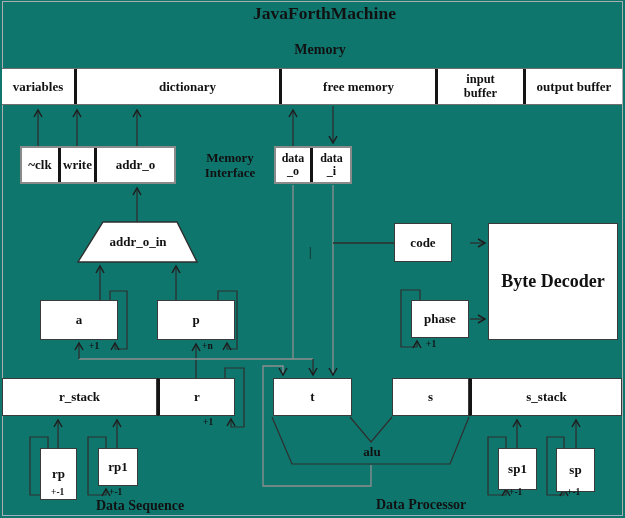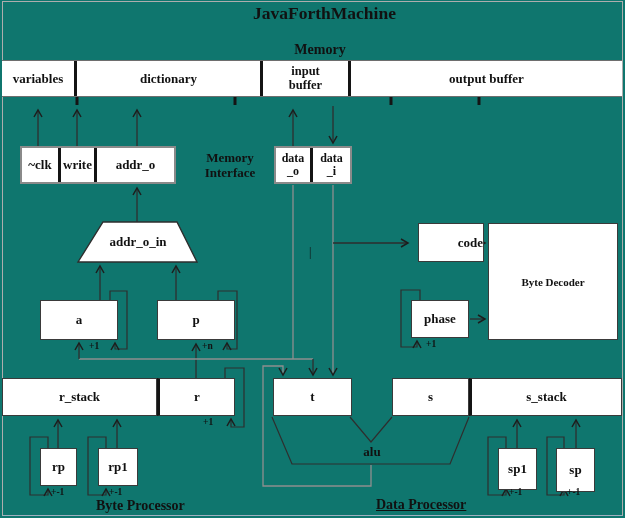--- a/index.html
+++ b/index.html
@@ -10,21 +10,21 @@
   .frame{position:absolute;left:2px;top:1px;width:619px;height:513px;
     border:1.4px solid #adadad;border-bottom-color:#9fb0c0;}
   #wires{position:absolute;left:0;top:0;width:625px;height:518px;}
   .lbl{position:absolute;font-weight:bold;white-space:nowrap;}
   .bx{
     position:absolute;box-sizing:border-box;background:#fff;
     border:1.4px solid #3a3a3a;display:flex;align-items:center;justify-content:center;
     font-weight:bold;font-size:13px;white-space:nowrap;
   }
   .band{
-    position:absolute;left:2px;top:60px;width:620px;height:37px;box-sizing:border-box;
+    position:absolute;left:2px;top:68px;width:620px;height:37px;box-sizing:border-box;
     border-top:1.4px solid #6e6e6e;border-bottom:1.4px solid #6e6e6e;
     display:flex;background:#fff;
   }
   .band .cell{
     box-sizing:border-box;display:flex;flex-direction:column;align-items:center;justify-content:center;
     font-weight:bold;font-size:13px;border-right:3px solid #141414;line-height:1.05;
   }
   .band .cell:last-child{border-right:none;}
   .ifc{position:absolute;box-sizing:border-box;border:2px solid #8a8a8a;background:#fff;display:flex;}
   .ifc .cell{
@@ -113,22 +113,25 @@
     </g>
   </svg>
 
   <div class="lbl" style="left:253px;top:3px;font-size:17.5px;">JavaForthMachine</div>
   <div class="lbl" style="left:280px;top:42px;width:80px;text-align:center;font-size:14px;">Memory</div>
 
   <div class="band">
     <div class="cell" style="width:75px;">
         <span>variables</span>
       </div>
-    <div class="cell" style="width:186px;">
+    <div class="cell" style="width:186px;margin-left:19px;">
         <span>dictionary</span>
+      </div>
+    <div class="cell" style="width:156px;">
+        <span>free memory</span>
       </div>
     <div class="cell" style="width:88px;font-size:12.5px;">
       <span>input</span>
       <span>buffer</span>
     </div>
     <div class="cell" style="flex:1;">
         <span>output buffer</span>
       </div>
   </div>
 
@@ -162,27 +165,27 @@
 
   <div class="lbl" style="left:88px;top:234px;width:100px;text-align:center;font-size:13px;">addr_o_in</div>
 
   <div class="bx" style="left:40px;top:300px;width:78px;height:40px;">
       <span>a</span>
     </div>
   <div class="bx" style="left:157px;top:300px;width:78px;height:40px;">
       <span>p</span>
     </div>
 
-  <div class="bx" style="left:418px;top:223px;width:66px;height:39px;justify-content:flex-end;">
+  <div class="bx" style="left:394px;top:223px;width:58px;height:39px;">
       <span>code</span>
     </div>
   <div class="bx" style="left:411px;top:300px;width:58px;height:38px;">
       <span>phase</span>
     </div>
-  <div class="bx" style="left:488px;top:223px;width:130px;height:117px;font-size:11px;">
+  <div class="bx" style="left:488px;top:223px;width:130px;height:117px;font-size:18px;">
       <span>Byte Decoder</span>
     </div>
 
   <div class="bx" style="left:2px;top:378px;width:155px;height:38px;">
       <span>r_stack</span>
     </div>
   <div class="bx thickL" style="left:157px;top:378px;width:78px;height:38px;">
       <span>r</span>
     </div>
   <div class="bx" style="left:273px;top:378px;width:79px;height:38px;">
@@ -190,21 +193,21 @@
     </div>
   <div class="bx" style="left:392px;top:378px;width:77px;height:38px;">
       <span>s</span>
     </div>
   <div class="bx thickL" style="left:469px;top:378px;width:153px;height:38px;">
       <span>s_stack</span>
     </div>
 
   <div class="lbl" style="left:352px;top:444px;width:40px;text-align:center;font-size:13px;">alu</div>
 
-  <div class="bx" style="left:40px;top:448px;width:37px;height:38px;">
+  <div class="bx" style="left:40px;top:448px;width:37px;height:52px;">
       <span>rp</span>
     </div>
   <div class="bx" style="left:98px;top:448px;width:40px;height:38px;">
       <span>rp1</span>
     </div>
   <div class="bx" style="left:498px;top:448px;width:39px;height:42px;">
       <span>sp1</span>
     </div>
   <div class="bx" style="left:556px;top:448px;width:39px;height:44px;">
       <span>sp</span>
@@ -214,15 +217,15 @@
   <div class="lbl inc" style="left:202px;top:341px;">+n</div>
   <div class="lbl inc" style="left:203px;top:417px;">+1</div>
   <div class="lbl inc" style="left:426px;top:339px;">+1</div>
   <div class="lbl inc" style="left:51px;top:487px;">+-1</div>
   <div class="lbl inc" style="left:109px;top:487px;">+-1</div>
   <div class="lbl inc" style="left:509px;top:487px;">+-1</div>
   <div class="lbl inc" style="left:567px;top:487px;">+-1</div>
 
   <div class="lbl" style="left:309px;top:245px;font-size:12px;font-weight:normal;">|</div>
 
-  <div class="lbl" style="left:96px;top:498px;font-size:14px;">Byte Processor</div>
-  <div class="lbl" style="left:376px;top:497px;font-size:14px;text-decoration:underline;">Data Processor</div>
+  <div class="lbl" style="left:96px;top:498px;font-size:14px;">Data Sequence</div>
+  <div class="lbl" style="left:376px;top:497px;font-size:14px;">Data Processor</div>
 </div>
 
 </body></html>

